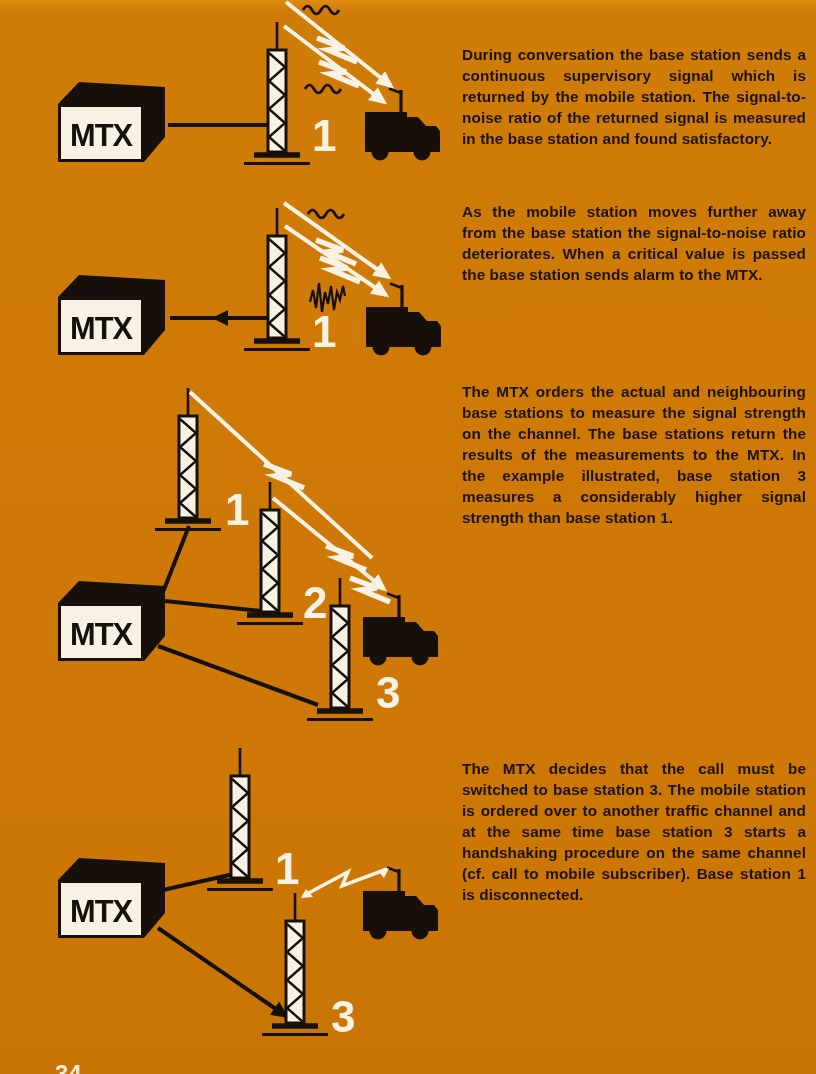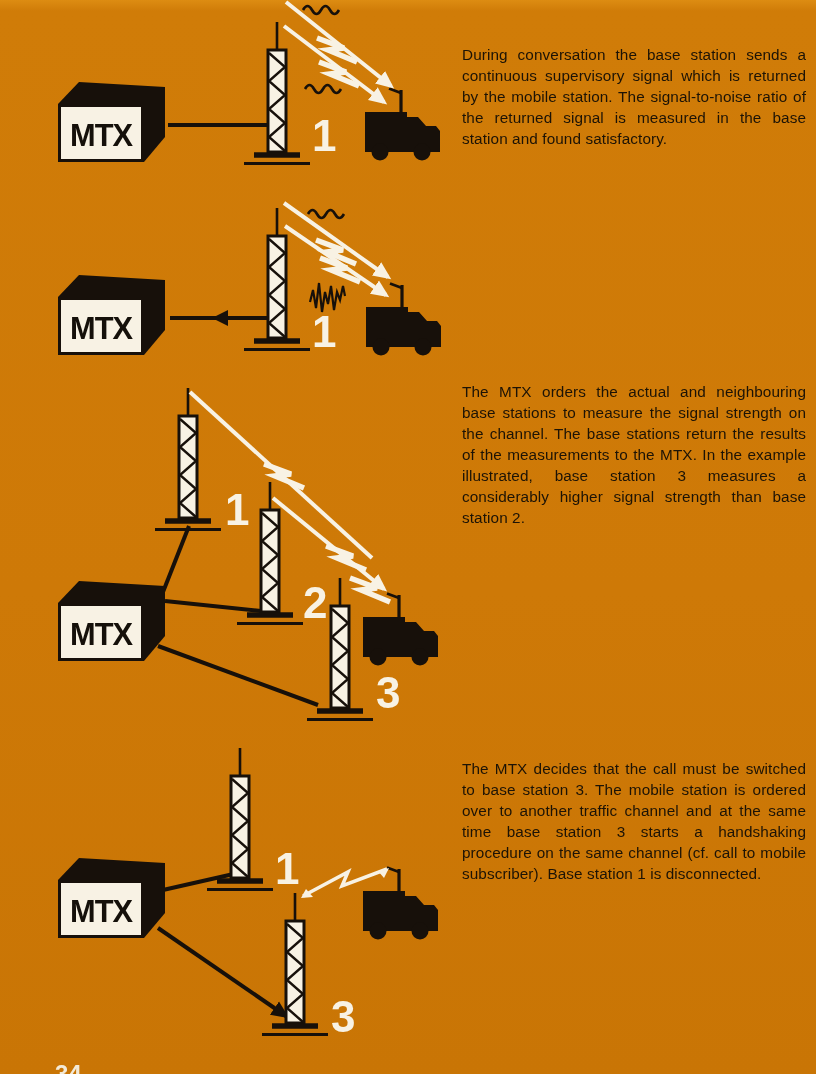--- a/index.html
+++ b/index.html
@@ -13,21 +13,21 @@
   }
   .art{position:absolute;left:0;top:0;}
   .para{
     position:absolute;
     left:462px;width:344px;
     color:#1c1306;
     font-size:15.3px;
     line-height:21px;
     text-align:justify;
     letter-spacing:.1px;
-    font-weight:400;
+    font-weight:700;
   }
   .num{
     font-family:"Liberation Sans", sans-serif;
     font-weight:bold;
     font-size:44px;
     fill:#f8f2e4;
   }
   .mtxlbl{
     font-family:"Liberation Sans", sans-serif;
     font-weight:bold;
@@ -149,17 +149,18 @@
       <use href="#truck" transform="translate(363,865)"></use>
       <polyline points="303,896 348,872 342,886 387,869" fill="none" stroke="#f8f2e4" stroke-width="3.5"></polyline>
       <polygon points="301,898 313,897 306,889" fill="#f8f2e4"></polygon>
       <polygon points="389,868 378,871 384,878" fill="#f8f2e4"></polygon>
       <text class="num" x="275" y="884">1</text>
       <text class="num" x="331" y="1032">3</text>
     </g>
   </svg>
 
   <div class="para" style="top:44px">During conversation the base station sends a continuous supervisory signal which is returned by the mobile station. The signal-to-noise ratio of the returned signal is measured in the base station and found satisfactory.</div>
-  <div class="para" style="top:381px">The MTX orders the actual and neighbouring base stations to measure the signal strength on the channel. The base stations return the results of the measurements to the MTX. In the example illustrated, base station 3 measures a considerably higher signal strength than base station 2.</div>
+  <div class="para" style="top:201px">As the mobile station moves further away from the base station the signal-to-noise ratio deteriorates. When a critical value is passed the base station sends alarm to the MTX.</div>
+  <div class="para" style="top:381px">The MTX orders the actual and neighbouring base stations to measure the signal strength on the channel. The base stations return the results of the measurements to the MTX. In the example illustrated, base station 3 measures a considerably higher signal strength than base station 1.</div>
   <div class="para" style="top:758px">The MTX decides that the call must be switched to base station 3. The mobile station is ordered over to another traffic channel and at the same time base station 3 starts a handshaking procedure on the same channel (cf. call to mobile subscriber). Base station 1 is disconnected.</div>
 
   <div class="pageno">34</div>
 </div>
 
 </body></html>

